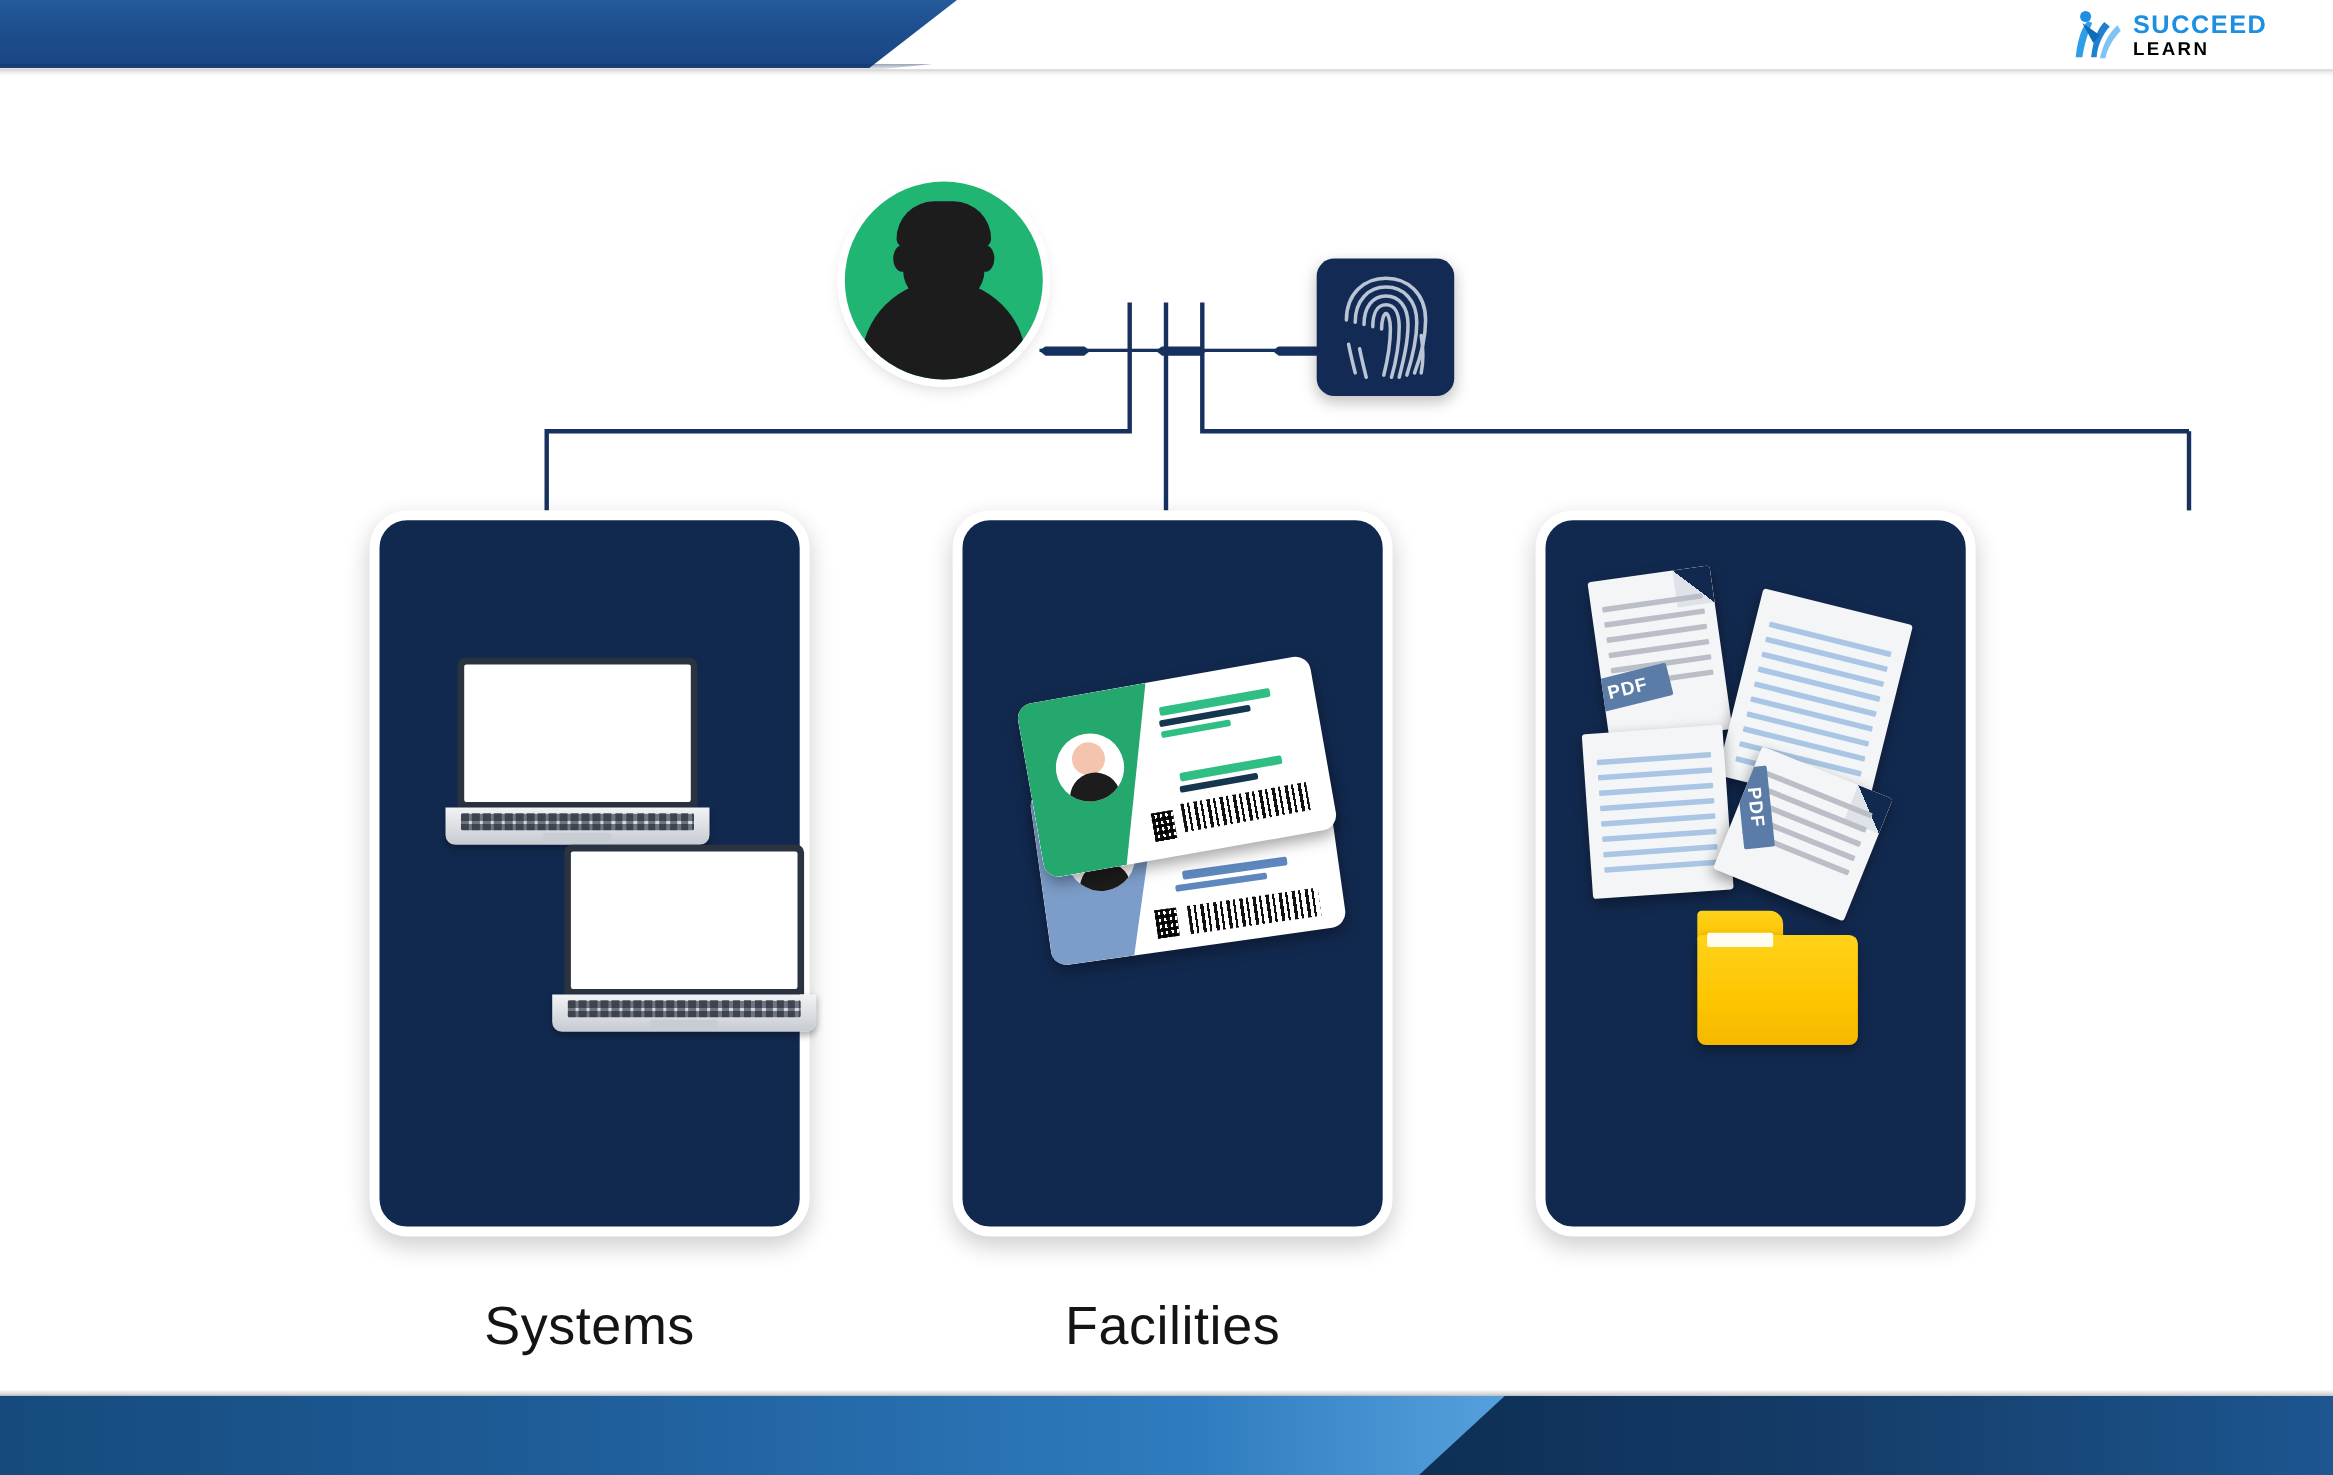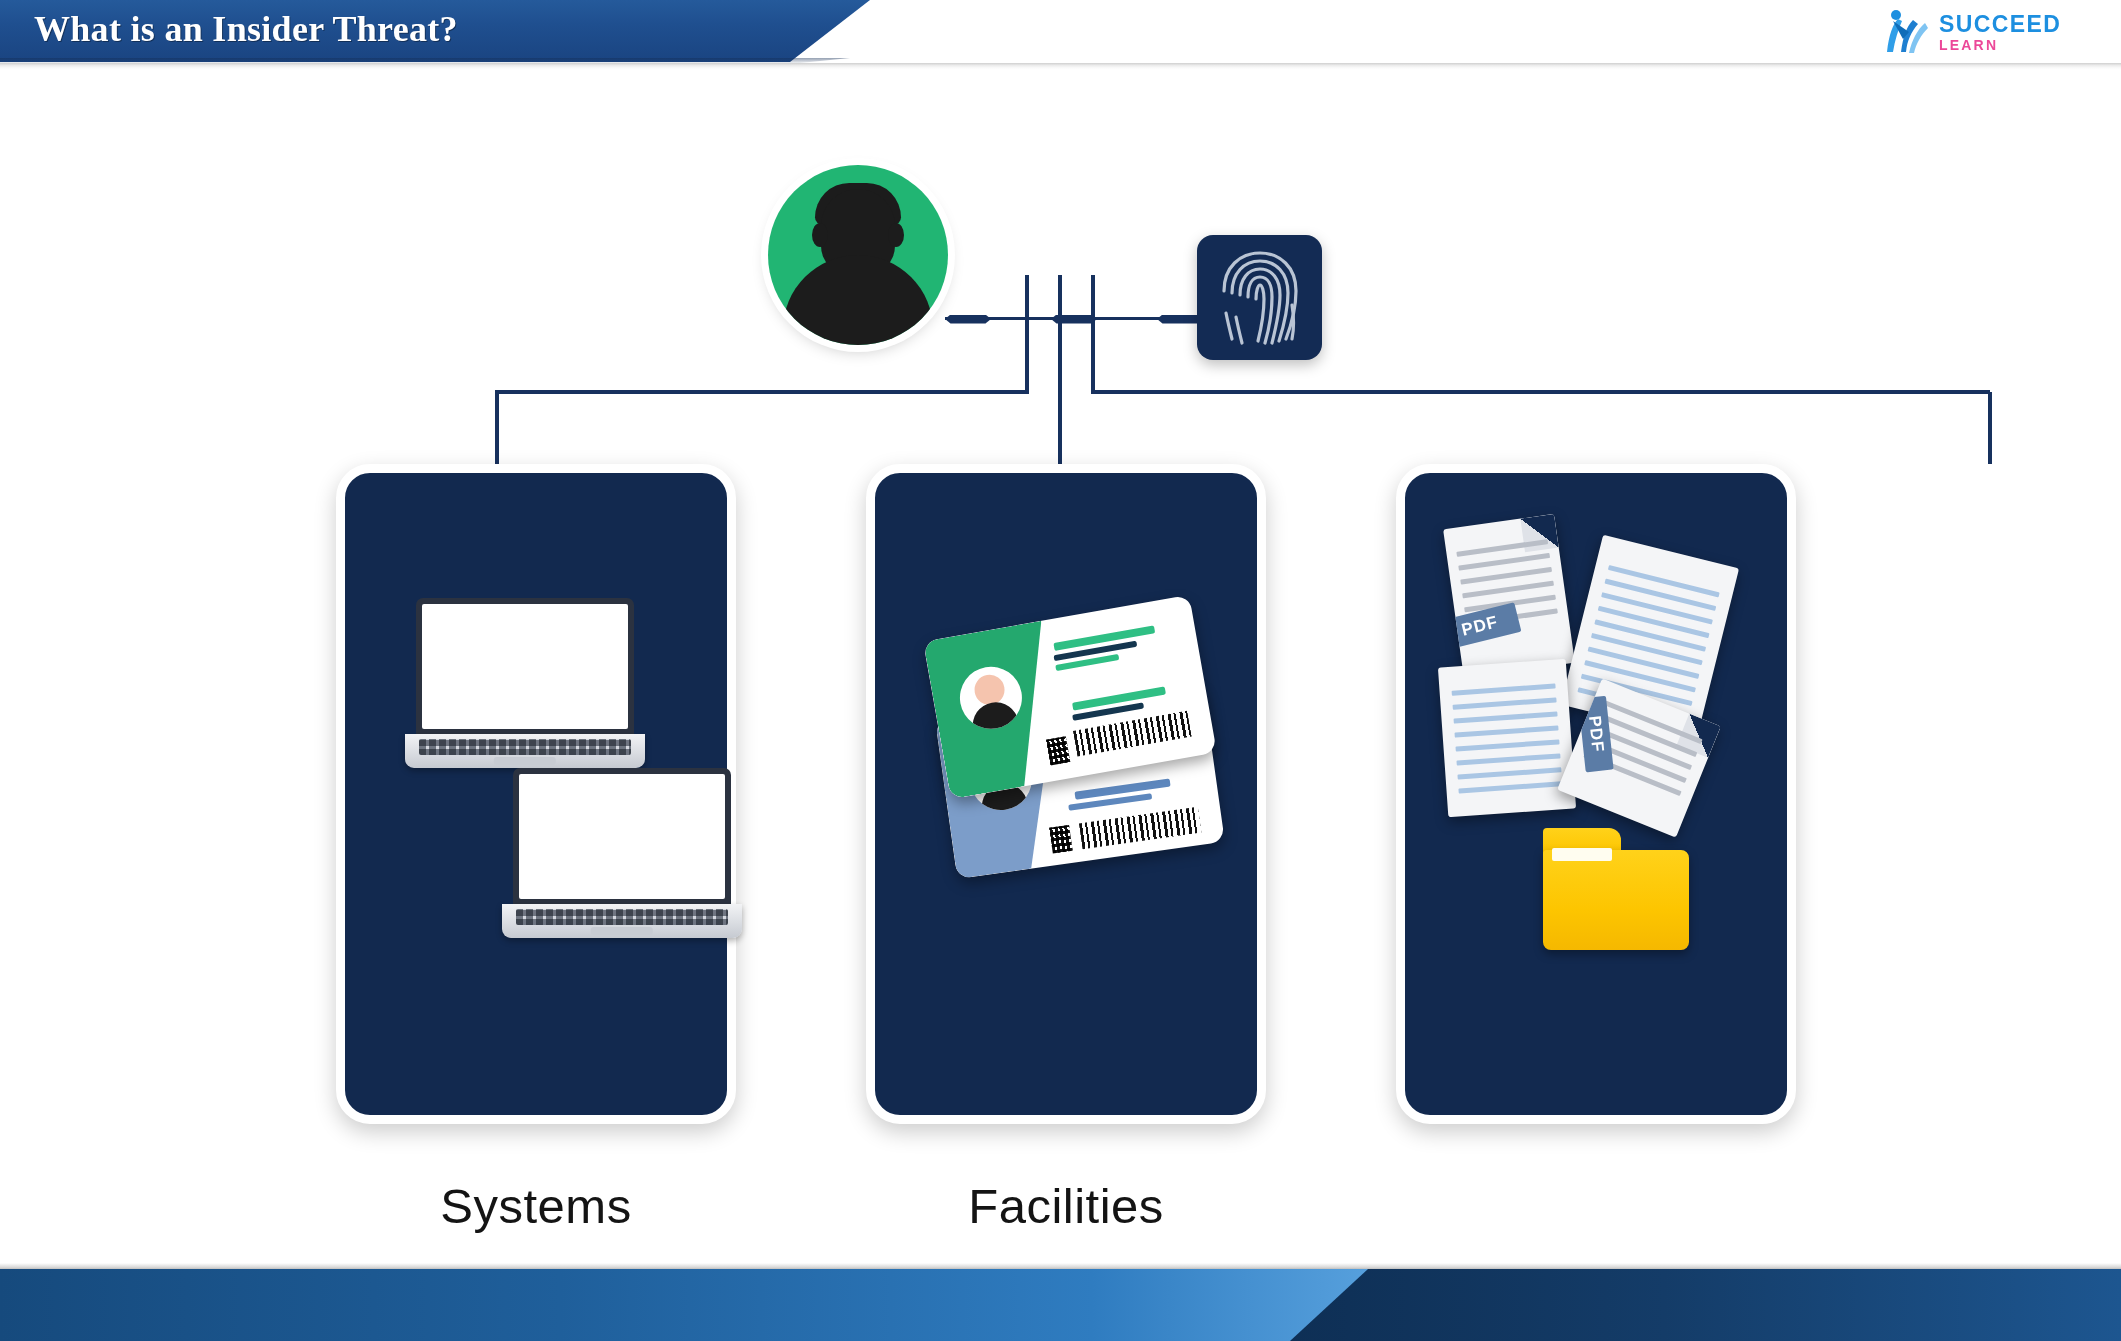--- a/index.html
+++ b/index.html
@@ -44,21 +44,21 @@
     display:flex;align-items:center;gap:8px;
   }
   .logo-mark{width:52px;height:52px;position:relative;flex:0 0 auto;}
   .logo-text{display:flex;flex-direction:column;line-height:1;}
   .logo-succeed{
     font-family:"Liberation Sans", sans-serif;
     font-size:23px;font-weight:700;color:#1d8fe0;letter-spacing:1.4px;
   }
   .logo-learn{
     font-family:"Liberation Sans", sans-serif;
-    font-size:14px;font-weight:700;color:#ec4899;letter-spacing:2.2px;
+    font-size:17px;font-weight:700;color:#000000;letter-spacing:2.2px;
     margin-top:2px;
   }
 
   
   .stage{position:absolute;left:0;top:70px;width:2121px;height:1180px;}
 
   
   .avatar{
     position:absolute;left:768px;top:95px;width:180px;height:180px;
     border-radius:50%;
@@ -249,21 +249,20 @@
     position:absolute;left:0;bottom:72px;width:2121px;height:6px;
     background:linear-gradient(180deg,#ffffff 0%,#d9d9d9 70%,#bfbfbf 100%);
   }
 </style>
 </head>
 <body>
 
 <div class="header-wrap">
   <div class="header-bar"></div>
   <div class="header-bar-shadow"></div>
-  <div class="header-title">What is an Insider Threat?</div>
 </div>
 <div class="header-rule"></div>
 
 <div class="logo">
   <div class="logo-mark">
     <svg viewBox="0 0 52 52" width="52" height="52" aria-hidden="true">
       <circle cx="17" cy="9" r="5" fill="#1d8fe0"></circle>
       <path d="M8 46 C10 28 14 18 19 13 L23 15 C19 24 16 34 14 46 Z" fill="#2f9ee8"></path>
       <path d="M22 46 C24 30 28 20 34 14 L39 18 C32 26 28 35 27 46 Z" fill="#1f7fd0"></path>
       <path d="M30 47 C33 34 38 24 46 17 L49 22 C42 29 37 38 35 47 Z" fill="#7fc4f2"></path>

